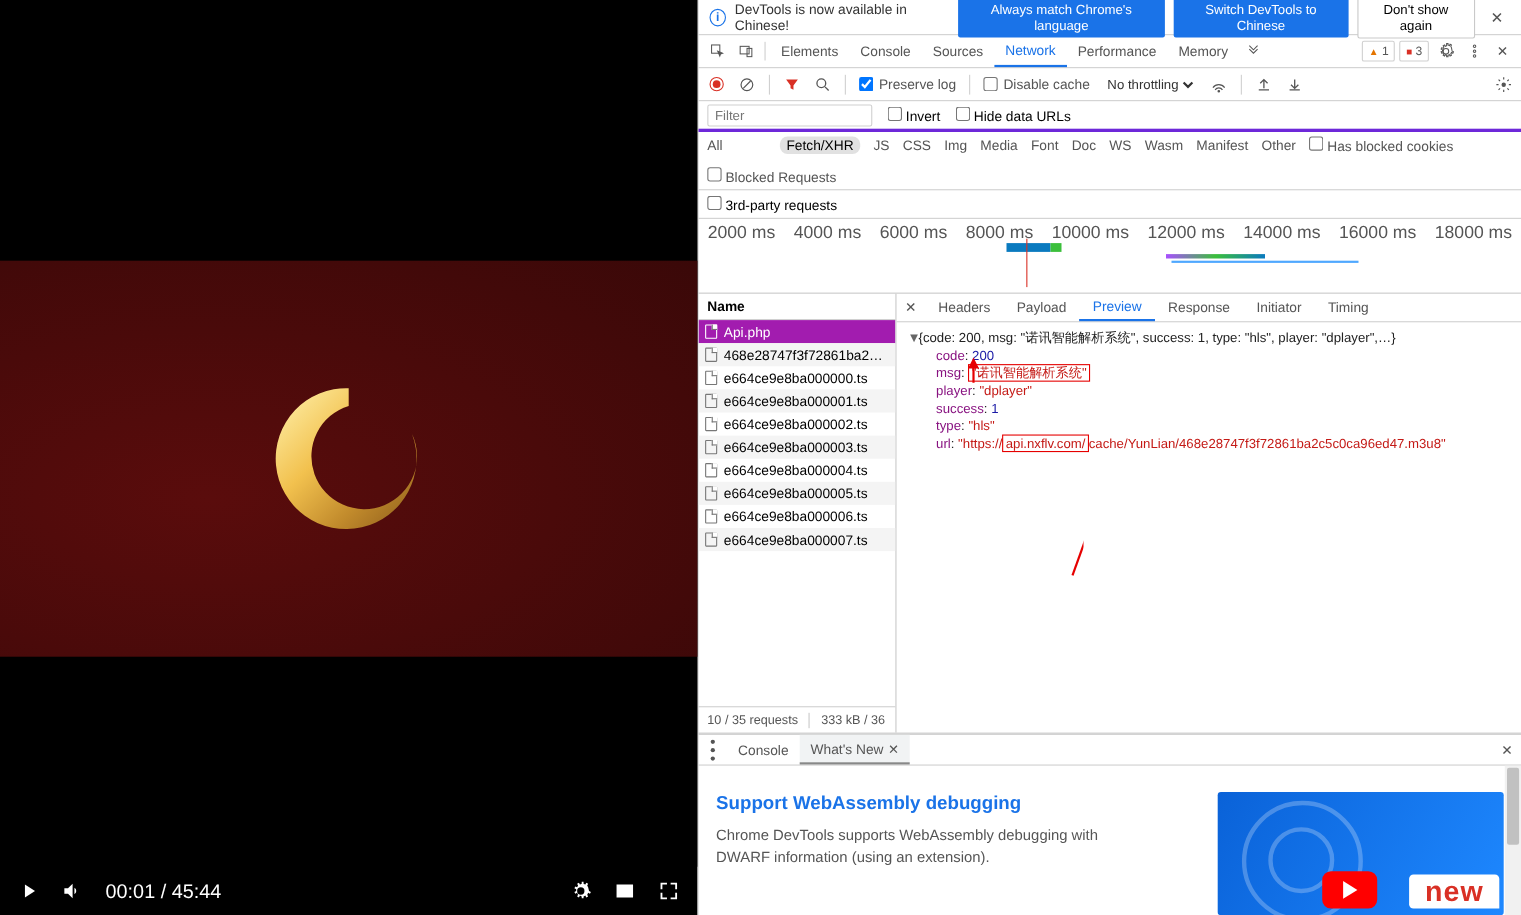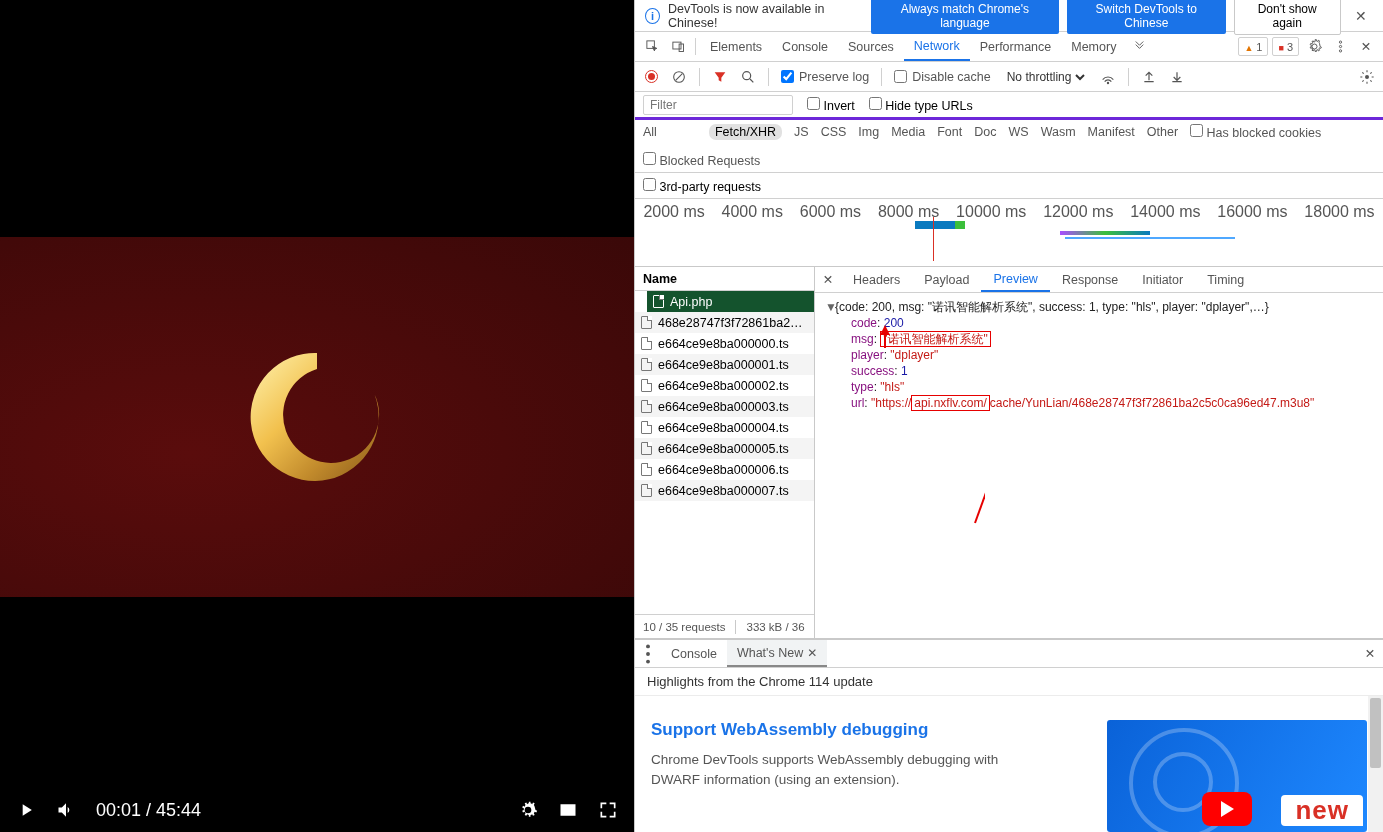--- a/index.html
+++ b/index.html
@@ -58,21 +58,21 @@
 .timeline .redline { position:absolute; top:18px; left:298px; width:1px; height:44px; background:#d93025; }
 .timeline .bar2 { position:absolute; top:32px; left:425px; width:90px; height:4px; background:linear-gradient(90deg,#a84fff,#3bbf3b,#0a7abf); }
 .timeline .bar3 { position:absolute; top:38px; left:430px; width:170px; height:2px; background:#4fa8ff; }
 
 .net-body { flex:1; display:flex; min-height:0; border-bottom:1px solid #c9c9c9; }
 .name-col { width:180px; border-right:1px solid #c9c9c9; display:flex; flex-direction:column; font-size:12.5px; }
 .name-col .hdr { height:24px; border-bottom:1px solid #d0d0d0; display:flex; align-items:center; padding:0 8px; font-weight:700; }
 .name-col .rows { flex:1; overflow:auto; }
 .name-col .row { height:21px; display:flex; align-items:center; padding:0 6px; gap:6px; cursor:pointer; border-bottom: 0; }
 .name-col .row:nth-child(even){ background:#f4f4f4; }
-.name-col .row.selected { background:#14532d; color:#fff;margin-left:12px; }
+.name-col .row.selected { background:#a21caf; color:#fff; }
 .name-col .row.selected .file-ico { border-color:#fff; }
 .name-col .row .file-ico { width:11px; height:13px; border:1px solid #777; border-radius:1px; position:relative; flex-shrink:0; }
 .name-col .row .file-ico::after { content:""; position:absolute; top:-1px; right:-1px; width:4px; height:4px; background:#fff; border-left:1px solid #777; border-bottom:1px solid #777; }
 .name-col .row .txt { white-space:nowrap; overflow:hidden; text-overflow:ellipsis; }
 .name-col .footer { height:24px; border-top:1px solid #d0d0d0; display:flex; align-items:center; padding:0 8px; font-size:11.5px; color:#555; gap:6px; }
 .name-col .footer .vsep { width:1px; height:14px; background:#c9c9c9; margin:0 4px; }
 
 .detail { flex:1; display:flex; flex-direction:column; }
 .detail-tabs { height:26px; border-bottom:1px solid #d0d0d0; display:flex; align-items:stretch; font-size:12.5px; color:#555; }
 .detail-tabs .close { width:26px; display:flex; align-items:center; justify-content:center; cursor:pointer; }
@@ -278,21 +278,21 @@
         <svg viewBox="0 0 24 24" fill="#555">
           <circle cx="12" cy="12" r="3"></circle>
           <path d="M12 2v3M12 19v3M2 12h3M19 12h3M5 5l2 2M17 17l2 2M19 5l-2 2M7 17l-2 2" stroke="#555" stroke-width="1.6"></path>
         </svg>
       </span>
   </div>
 
   <div class="filter-row">
     <input type="text" placeholder="Filter" style="">
     <label class="cb"><input type="checkbox" style=""> <span>Invert</span></label>
-    <label class="cb"><input type="checkbox" style=""> <span>Hide type URLs</span></label>
+    <label class="cb"><input type="checkbox" style=""> <span>Hide data URLs</span></label>
   </div>
 
   <div class="type-row">
     <span class="chip">All</span>
     <span class="chip active">Fetch/XHR</span>
     <span class="chip">JS</span>
     <span class="chip">CSS</span>
     <span class="chip">Img</span>
     <span class="chip">Media</span>
     <span class="chip">Font</span>
@@ -418,21 +418,20 @@
           </svg>
         </span>
       <span class="dtab2">Console</span>
       <span class="dtab2 active">
           <span>What's New</span> 
           <span class="xclose">✕</span>
         </span>
       <span class="spacer"></span>
       <span class="close-x">✕</span>
     </div>
-    <div class="highlights-bar">Highlights from the Chrome 114 update</div>
     <div style="position:relative">
       <div class="whatsnew-body">
         <div class="text-col">
           <h3>Support WebAssembly debugging</h3>
           <p>Chrome DevTools supports WebAssembly debugging with DWARF information (using an extension).</p>
         </div>
         <div class="vid">
           <div class="circ c1"></div>
             <div class="circ c2"></div>
           <div class="yt"></div>

